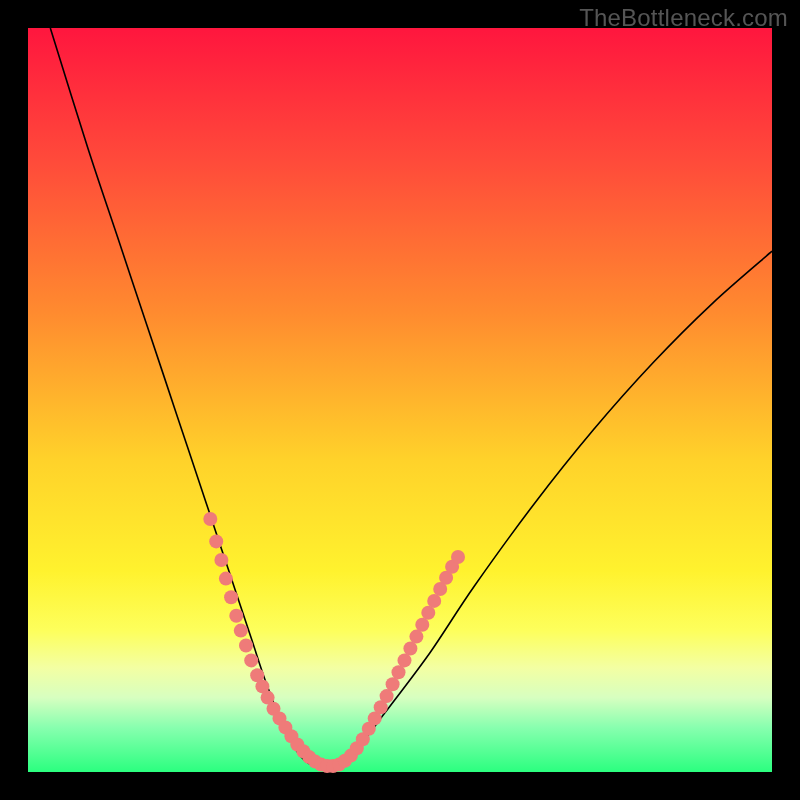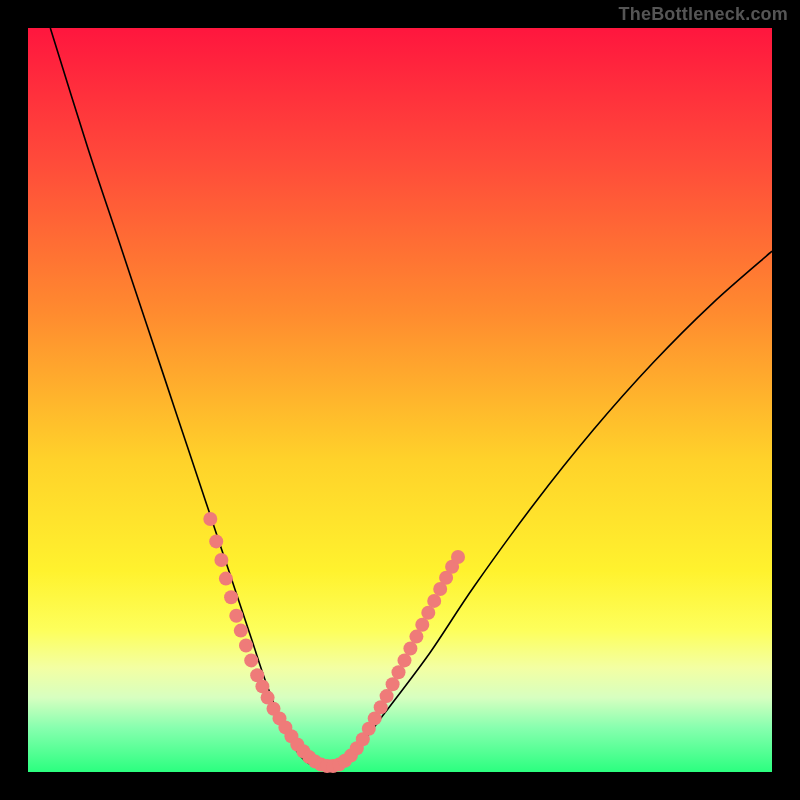--- a/index.html
+++ b/index.html
@@ -33,22 +33,22 @@
       #f3ffa3 86%,
       #d7ffc0 90%,
       #88ffaf 94%,
       #2bff7f 100%);
   }
   .watermark {
     position: absolute;
     top: 4px;
     right: 12px;
     color: #555;
-    font-size: 18px;
-    font-weight: 700;
+    font-size: 24px;
+    font-weight: 400;
     letter-spacing: 0.2px;
   }
   svg.curve {
     position: absolute;
     left: 0;
     top: 0;
     width: 744px;
     height: 744px;
     overflow: visible;
   }

